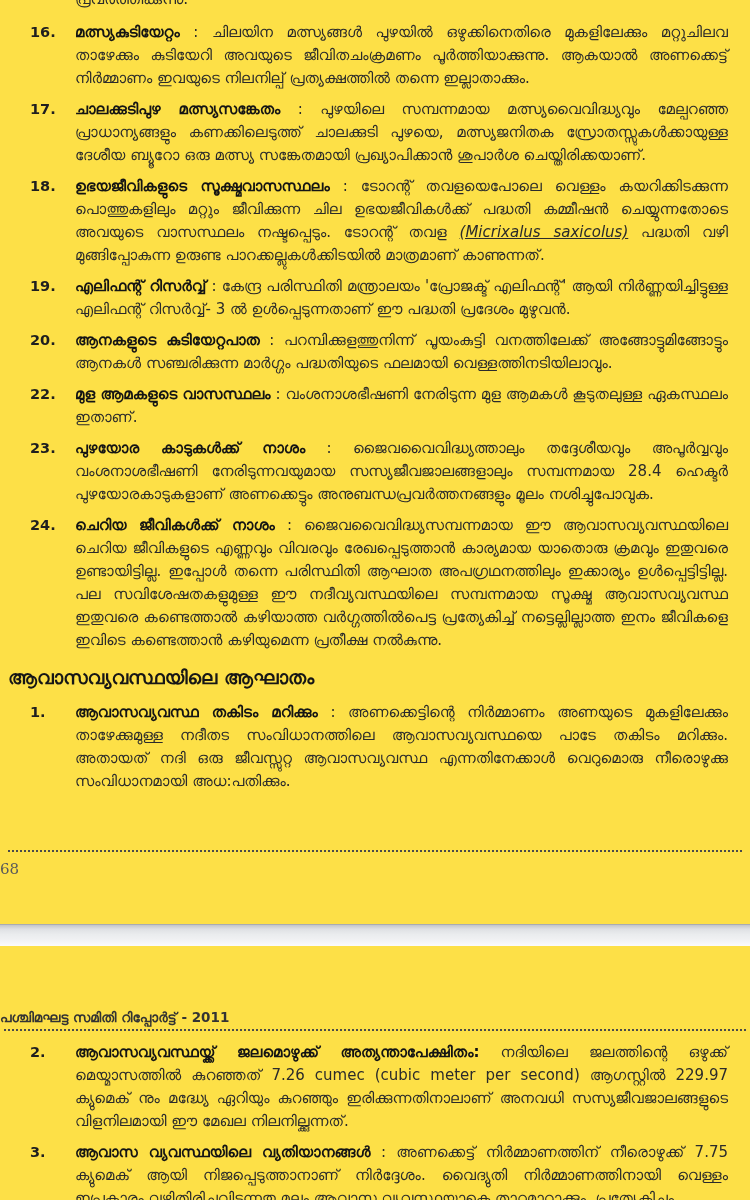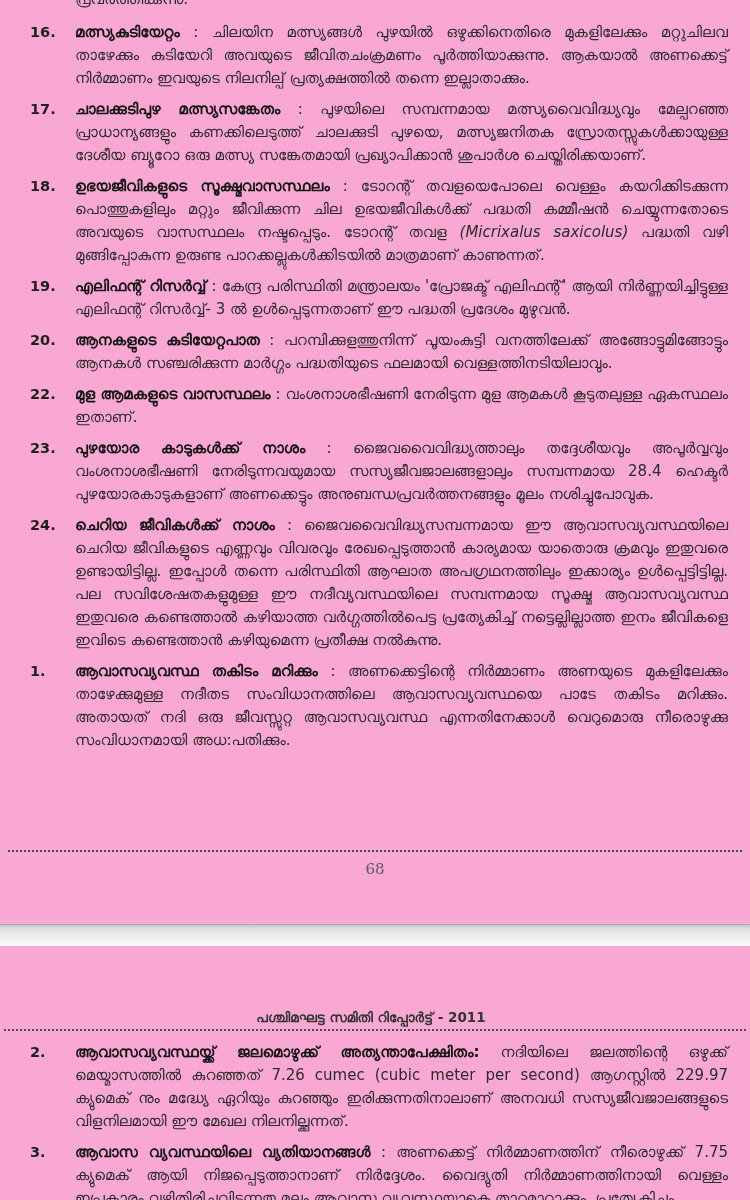--- a/index.html
+++ b/index.html
@@ -3,61 +3,61 @@
 <meta charset="utf-8">
 <style>
   html, body { margin:0; padding:0; }
   body {
     width:750px; height:1200px; overflow:hidden;
     background:#ffffff;
     font-family:"DejaVu Sans", "Liberation Sans", sans-serif;
     color:#262626;
     -webkit-font-smoothing:antialiased;
   }
-  .page { width:750px; background:#f9a8d4; position:relative; }
+  .page { width:750px; background:#fde047; position:relative; }
   .p1 { height:924px; overflow:hidden; }
   .p1-content { height:846px; overflow:hidden; }
   .top-partial {
     margin:-12px 22px 10px 75px;
     font-size:15.5px; line-height:23px; color:#2b2b2b;
   }
   .item { display:flex; margin:0 22px 8px 30px; }
   .num {
     flex:0 0 45px; width:45px;
     font-weight:700; font-size:14.5px; line-height:23px; color:#1f1f1f;
   }
   .txt {
     flex:1; margin:0;
     font-size:15px; line-height:23px;
     text-align:justify; color:#2b2b2b;
   }
   .lead { font-weight:700; color:#141414; }
-  .it { font-style:italic; }
+  .it { font-style:italic;text-decoration:underline; }
   .heading {
     font-size:19px; font-weight:700;
     margin:14px 22px 12px 8px; color:#161616;
   }
   .dotline {
     height:0; border-top:2px dotted #4a4a4a;
     margin:0 8px 8px 8px;
   }
   .p1 .dotline { margin-top:4px; }
   .pagenum {
-    text-align:center;
+    text-align:left;
     font-family:"DejaVu Serif", "Liberation Serif", serif;
     font-size:15px; color:#5a5a5a;
   }
   .gap {
     height:21px;
     border-top:1px solid #a9acb1;
     background:linear-gradient(180deg,#c3c6ca 0%,#dfe1e4 20%,#eaecee 45%,#f0f1f3 70%,#fbfbfc 100%);
   }
   .p2 { height:254px; overflow:hidden; }
   .p2-header {
-    text-align:center; font-weight:700;
+    text-align:left; font-weight:700;
     font-size:13.5px; line-height:18px;
     margin:62px 8px 3px 0; color:#333333;
   }
   .p2 .dotline { margin:0 4px 10px 4px; }
 </style>
 </head>
 <body>
 
 <div class="page p1">
   <div class="p1-content">
@@ -98,20 +98,21 @@
     <div class="item">
       <span class="num">23.</span>
       <p class="txt"><span class="lead">പുഴയോര കാടുകൾക്ക് നാശം</span><span> : ജൈവവൈവിദ്ധ്യത്താലും തദ്ദേശീയവും അപൂർവ്വവും വംശനാശഭീഷണി നേരിടുന്നവയുമായ സസ്യജീവജാലങ്ങളാലും സമ്പന്നമായ 28.4 ഹെക്ടർ പുഴയോരകാടുകളാണ് അണക്കെട്ടും അനുബന്ധപ്രവർത്തനങ്ങളും മൂലം നശിച്ചുപോവുക.</span></p>
     </div>
 
     <div class="item">
       <span class="num">24.</span>
       <p class="txt"><span class="lead">ചെറിയ ജീവികൾക്ക് നാശം</span><span> : ജൈവവൈവിദ്ധ്യസമ്പന്നമായ ഈ ആവാസവ്യവസ്ഥയിലെ ചെറിയ ജീവികളുടെ എണ്ണവും വിവരവും രേഖപ്പെടുത്താൻ കാര്യമായ യാതൊരു ക്രമവും ഇതുവരെ ഉണ്ടായിട്ടില്ല. ഇപ്പോൾ തന്നെ പരിസ്ഥിതി ആഘാത അപഗ്രഥനത്തിലും ഇക്കാര്യം ഉൾപ്പെട്ടിട്ടില്ല. പല സവിശേഷതകളുമുള്ള ഈ നദീവ്യവസ്ഥയിലെ സമ്പന്നമായ സൂക്ഷ്മ ആവാസവ്യവസ്ഥ ഇതുവരെ കണ്ടെത്താൽ കഴിയാത്ത വർഗ്ഗത്തിൽപെട്ട പ്രത്യേകിച്ച് നട്ടെല്ലില്ലാത്ത ഇനം ജീവികളെ ഇവിടെ കണ്ടെത്താൻ കഴിയുമെന്ന പ്രതീക്ഷ നൽകുന്നു.</span></p>
     </div>
 
+    <h2 class="heading">ആവാസവ്യവസ്ഥയിലെ ആഘാതം</h2>
 
     <div class="item">
       <span class="num">1.</span>
       <p class="txt"><span class="lead">ആവാസവ്യവസ്ഥ തകിടം മറിക്കും</span><span> : അണക്കെട്ടിന്റെ നിർമ്മാണം അണയുടെ മുകളിലേക്കും താഴേക്കുമുള്ള നദീതട സംവിധാനത്തിലെ ആവാസവ്യവസ്ഥയെ പാടേ തകിടം മറിക്കും. അതായത് നദി ഒരു ജീവസ്സുറ്റ ആവാസവ്യവസ്ഥ എന്നതിനേക്കാൾ വെറുമൊരു നീരൊഴുക്കു സംവിധാനമായി അധ:പതിക്കും.</span></p>
     </div>
 
   </div>
 
   <div class="dotline"></div>
   <div class="pagenum">68</div>

